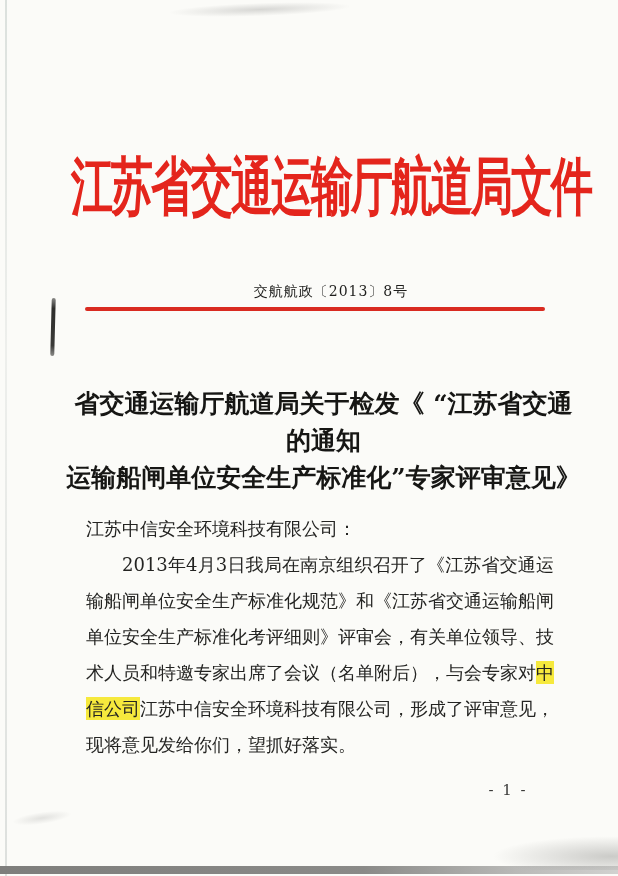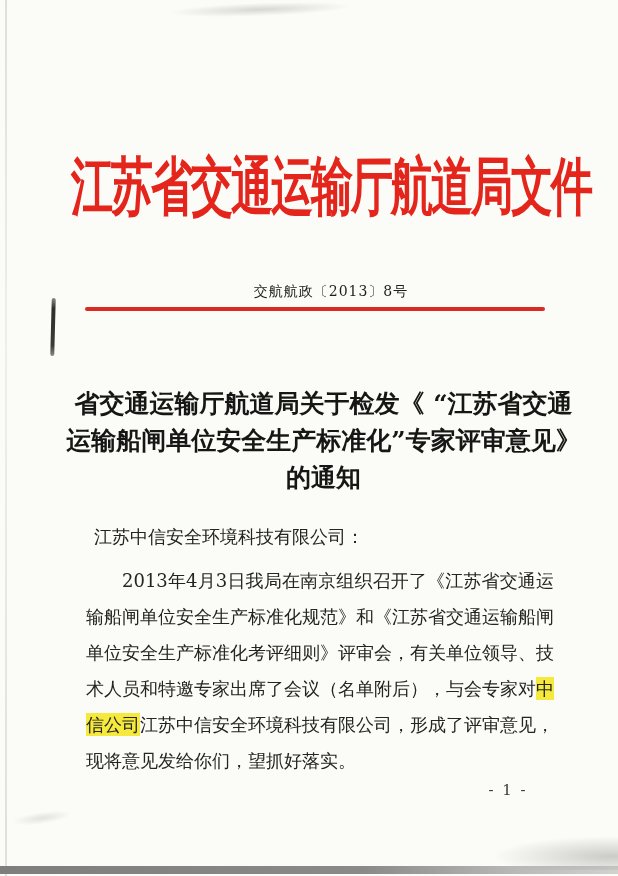--- a/index.html
+++ b/index.html
@@ -96,21 +96,21 @@
   }
 
   
   .body-block {
     position: absolute; top: 511px; left: 86px; width: 468px;
     font-size: 18px;
     line-height: 36px;
     color: #242422;
   }
   .salutation {
-    margin: 8px;
+    margin: 0;
   }
   .para {
     margin: 0;
     text-indent: 2em;
     text-align: justify;
   }
   mark.company-highlight {
     background: var(--highlight-yellow, #f6e93d);
     color: inherit;
     padding: 1px 0;
@@ -140,22 +140,22 @@
   <div class="pen-mark"></div>
 
   <div class="red-header">江苏省交通运输厅航道局文件</div>
 
   <div class="doc-number">交航航政〔2013〕8号</div>
 
   <div class="red-line"></div>
 
   <div class="doc-title">
     <div>省交通运输厅航道局关于检发《 “江苏省交通</div>
+    <div>的通知</div>
     <div>运输船闸单位安全生产标准化”专家评审意见》</div>
-    <div>的通知</div>
   </div>
 
   <div class="body-block">
     <p class="salutation">江苏中信安全环境科技有限公司：</p>
     <p class="para"><span>2013年4月3日我局在南京组织召开了《江苏省交通运输船闸单位安全生产标准化规范》和《江苏省交通运输船闸单位安全生产标准化考评细则》评审会，有关单位领导、技术人员和特邀专家出席了会议（名单附后），与会专家对</span><mark class="company-highlight">中信公司</mark><span>江苏中信安全环境科技有限公司，形成了评审意见，现将意见发给你们，望抓好落实。</span></p>
   </div>
 
   <div class="page-number">- 1 -</div>
 
 </div>

